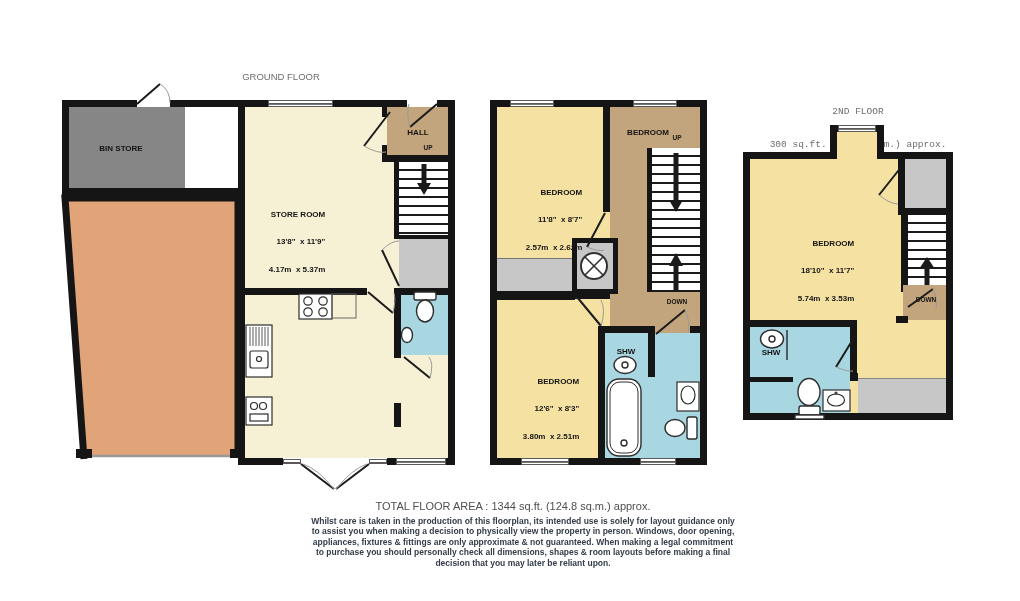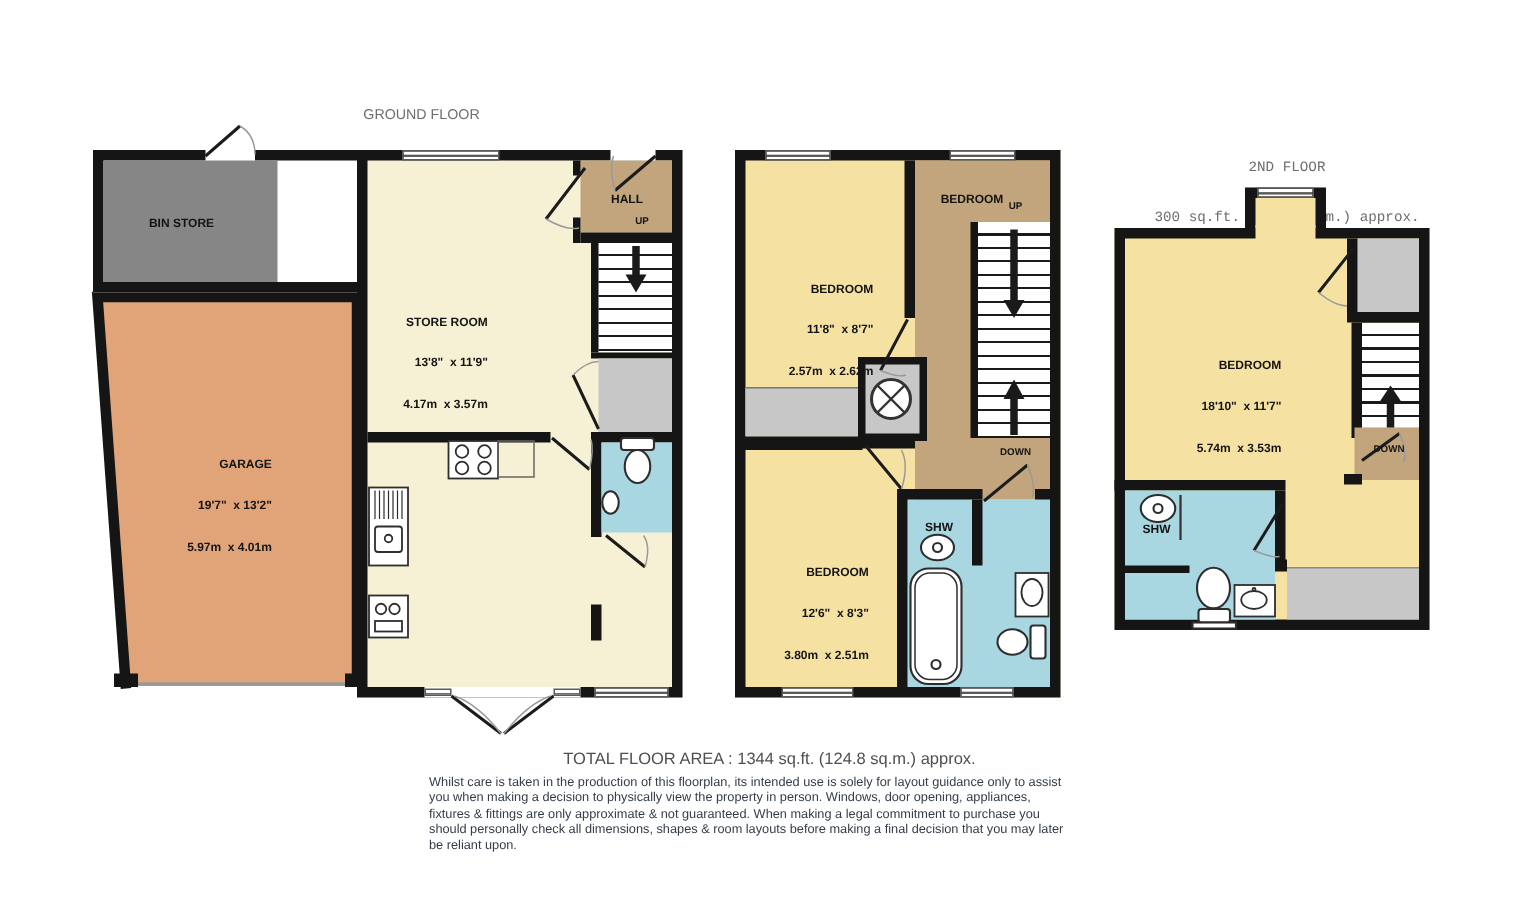--- a/index.html
+++ b/index.html
@@ -17,22 +17,22 @@
   .sm{font-size:6.5px;line-height:7.5px;}
   .hdr{position:absolute;transform:translateX(-50%);text-align:center;
        font-size:9.5px;line-height:11px;color:#6e6e6e;white-space:pre;}
   .wm{position:absolute;left:212px;top:238px;font-weight:bold;font-size:104px;line-height:100px;
       letter-spacing:-3px;opacity:.55;pointer-events:none;white-space:nowrap;}
   .wm .u{color:#8ea9bc;} .wm .a{color:#7097ba;} .wm .r{color:#908d80;}
   .wmsite{position:absolute;left:563px;top:326px;font-weight:bold;font-size:27px;line-height:28px;
       color:#a9c6d8;opacity:.62;pointer-events:none;white-space:nowrap;}
   .total{position:absolute;left:513px;top:500px;transform:translateX(-50%);
       font-size:11px;color:#4f4f4f;white-space:nowrap;}
-  .disc{position:absolute;left:500px;top:516px;transform:translateX(-50%);width:428px;
-      text-align:left;font-size:8.5px;line-height:10.4px;color:#333c48;}
+  .disc{position:absolute;left:523px;top:516px;transform:translateX(-50%);width:428px;
+      text-align:center;font-size:8.5px;line-height:10.4px;color:#333c48;font-weight:bold;}
   svg{position:absolute;left:0;top:0;}
 </style>
 </head>
 <body>
 
 <div class="canvas">
 
   <div class="hdr" style="left:281px;top:49px;">
     <span style="display:block">GROUND FLOOR</span>
     <span style="display:block">643 sq.ft. (59.8 sq.m.) approx.</span>
@@ -238,30 +238,25 @@
       <circle cx="836" cy="393" r="1"></circle>
     </g>
     <g>
       <polygon points="927,257 919,269 935,269" fill="#1a1a1a"></polygon>
       <line x1="927" y1="268" x2="927" y2="285" stroke="#1a1a1a" stroke-width="5"></line>
     </g>
   </svg>
 
   <div class="lbl" style="left:121px;top:144px;">BIN STORE</div>
 
-  <div class="lbl" style="left:153px;top:286px;">
-    <span style="display:block">GARAGE</span>
-    <span style="display:block">19'7"  x 13'2"</span>
-    <span style="display:block">5.97m  x 4.01m</span>
-  </div>
 
   <div class="lbl" style="left:297px;top:191px;">
     <span style="display:block">STORE ROOM</span>
     <span style="display:block">13'8"  x 11'9"</span>
-    <span style="display:block">4.17m  x 3.57m</span>
+    <span style="display:block">4.17m  x 5.37m</span>
   </div>
 
   <div class="lbl" style="left:418px;top:128px;">HALL</div>
   <div class="lbl sm" style="left:428px;top:144px;">UP</div>
 
 
   <div class="lbl" style="left:554px;top:169px;">
     <span style="display:block">BEDROOM</span>
     <span style="display:block">11'8"  x 8'7"</span>
     <span style="display:block">2.57m  x 2.62m</span>

